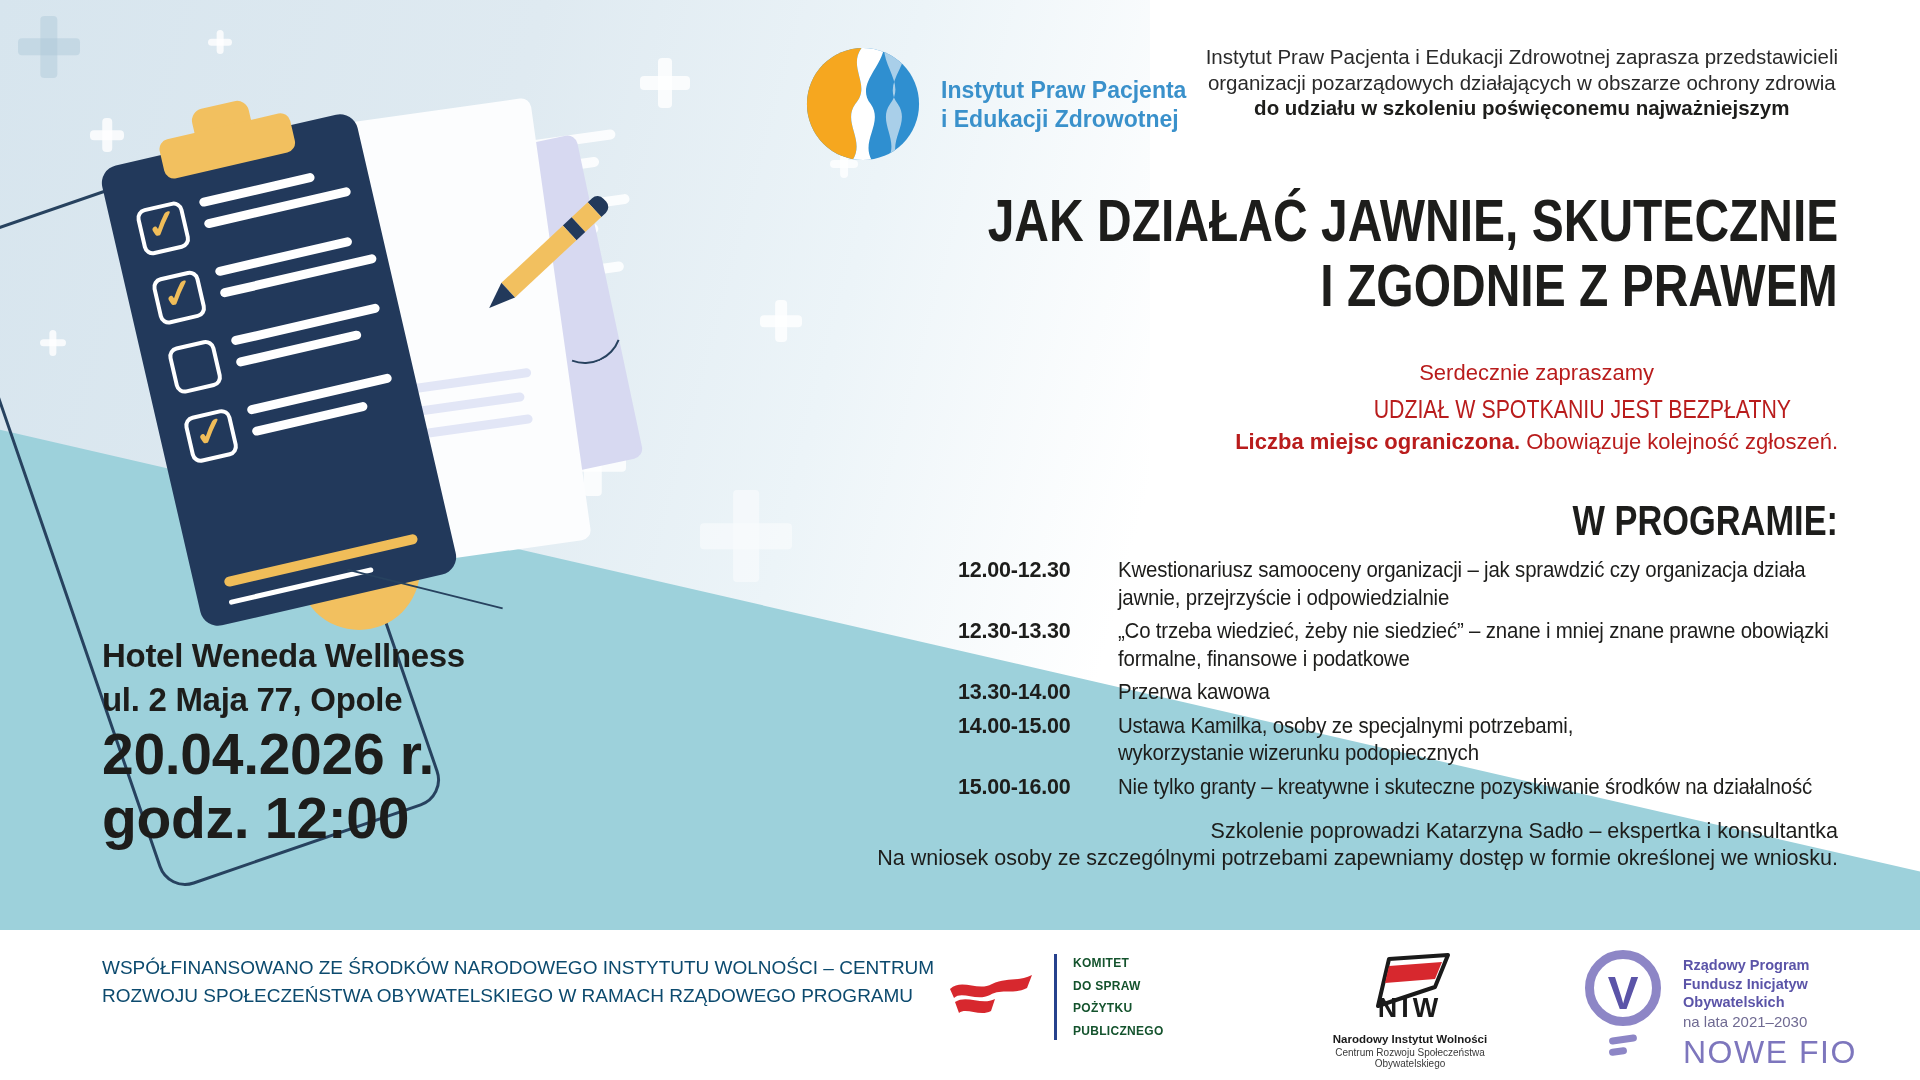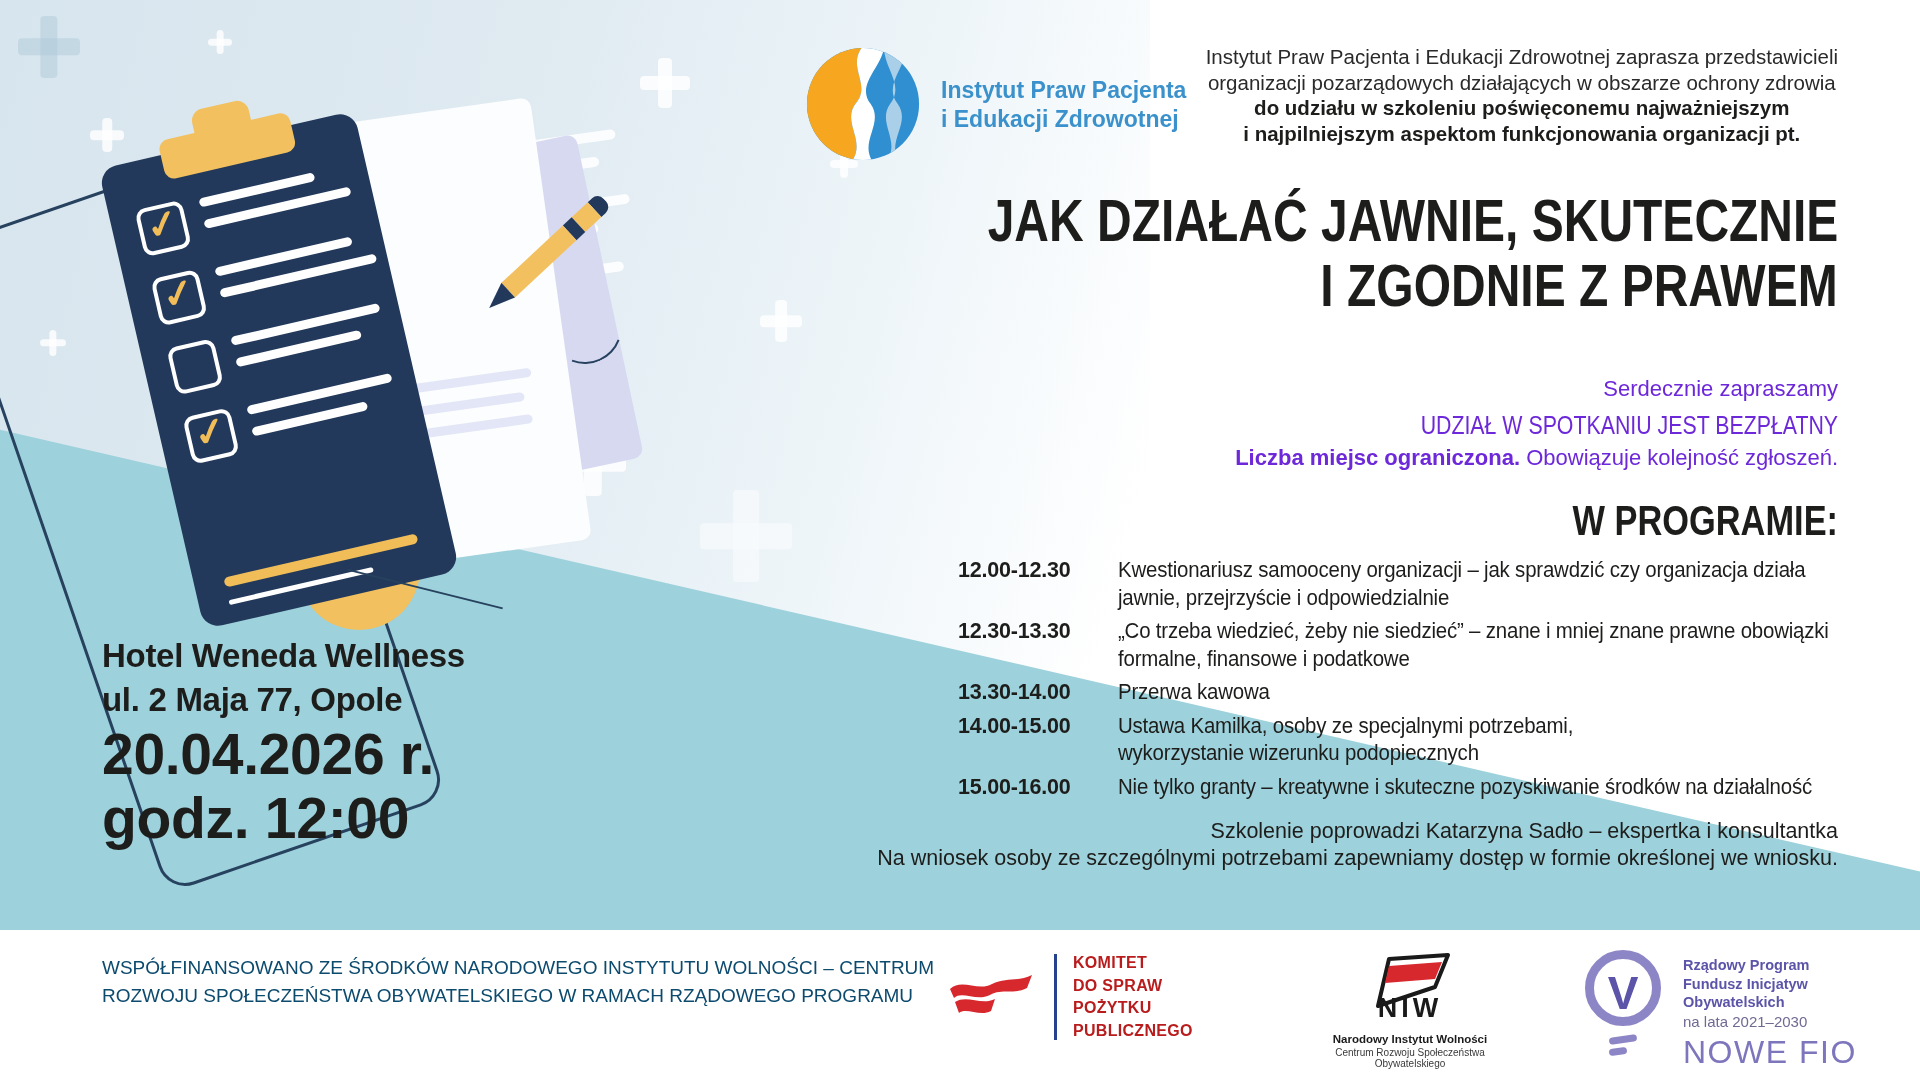--- a/index.html
+++ b/index.html
@@ -62,21 +62,21 @@
   .ipp { position:absolute; left:805px; top:46px; display:flex; }
   .ipp-text { margin-left:20px; margin-top:30px; font-weight:bold; color:#3a91cb; font-size:23px; line-height:29px; }
 
   .intro { position:absolute; right:82px; top:44px; text-align:center; font-size:20.5px; line-height:25.5px; color:#2a2a2a; }
   .intro .b { font-weight:bold; color:#1d1d1b; }
 
   .title { position:absolute; right:82px; top:188px; text-align:right; }
   .title div span { display:inline-block; transform:scaleX(.8); transform-origin:100% 50%;
     font-size:60px; font-weight:bold; line-height:65px; color:#1d1d1b; white-space:nowrap; }
 
-  .invite { position:absolute; right:82px; top:376px; text-align:right; color:#6d28d9; }
+  .invite { position:absolute; right:82px; top:360px; text-align:center; color:#b91c1c; }
   .inv1 { font-size:22px; margin-bottom:8px; }
   .inv2 span { display:inline-block; transform:scaleX(.82); transform-origin:100% 50%;
     font-size:26px; line-height:30px; white-space:nowrap; }
   .inv3 { font-size:22px; margin-top:5px; }
   .inv3 .b { font-weight:bold; }
 
   .prog-head { position:absolute; right:82px; top:496px; text-align:right; }
   .prog-head span { display:inline-block; transform:scaleX(.8); transform-origin:100% 50%;
     font-size:43px; font-weight:bold; white-space:nowrap; }
 
@@ -91,21 +91,21 @@
   .venue { position:absolute; left:102px; top:634px; letter-spacing:-.3px; }
   .vline { font-size:33px; font-weight:bold; line-height:44px; }
   .vdate { font-size:57px; font-weight:bold; line-height:64px; }
 
   
   .funding { position:absolute; left:102px; top:954px; font-size:19px; line-height:27.5px; color:#0c4a6e; }
 
   .komitet { position:absolute; left:948px; top:952px; display:flex; align-items:center; }
   .kflag { margin-right:18px; }
   .kbar { width:3px; height:86px; background:#26418d; margin-right:16px; }
-  .ktext { color:#b91c1c; font-size:16px; line-height:22.5px; font-weight:bold; letter-spacing:.3px; }
+  .ktext { color:#14532d; font-size:12px; line-height:22.5px; font-weight:bold; letter-spacing:.3px; }
 
   .niw { position:absolute; left:1330px; top:952px; width:160px; text-align:center; color:#1a1a1a; }
   .niw-acr { font-size:27px; font-weight:bold; letter-spacing:4px; margin-top:-25px; }
   .niw-name { font-size:11.5px; font-weight:bold; margin-top:9px; }
   .niw-sub { font-size:10px; margin-top:2px; color:#3a3a3a; }
 
   .fio { position:absolute; left:1583px; top:950px; display:flex; }
   .bulb-wrap { width:80px; }
   .bulb { width:58px; height:58px; border:9px solid #8d86c6; border-radius:50%; margin:0 auto;
     display:flex; align-items:center; justify-content:center; }
@@ -225,21 +225,20 @@
     <div class="ipp-text">
       <div>Instytut Praw Pacjenta</div>
       <div>i Edukacji Zdrowotnej</div>
     </div>
   </div>
 
   <div class="intro">
     <div>Instytut Praw Pacjenta i Edukacji Zdrowotnej zaprasza przedstawicieli</div>
     <div>organizacji pozarządowych działających w obszarze ochrony zdrowia</div>
     <div class="b">do udziału w szkoleniu poświęconemu najważniejszym</div>
-    <div class="b">i najpilniejszym aspektom funkcjonowania organizacji pt.</div>
   </div>
 
   <div class="title">
     <div><span>JAK DZIAŁAĆ JAWNIE, SKUTECZNIE</span></div>
     <div><span>I ZGODNIE Z PRAWEM</span></div>
   </div>
 
   <div class="invite">
     <div class="inv1">Serdecznie zapraszamy</div>
     <div class="inv2"><span>UDZIAŁ W SPOTKANIU JEST BEZPŁATNY</span></div>

